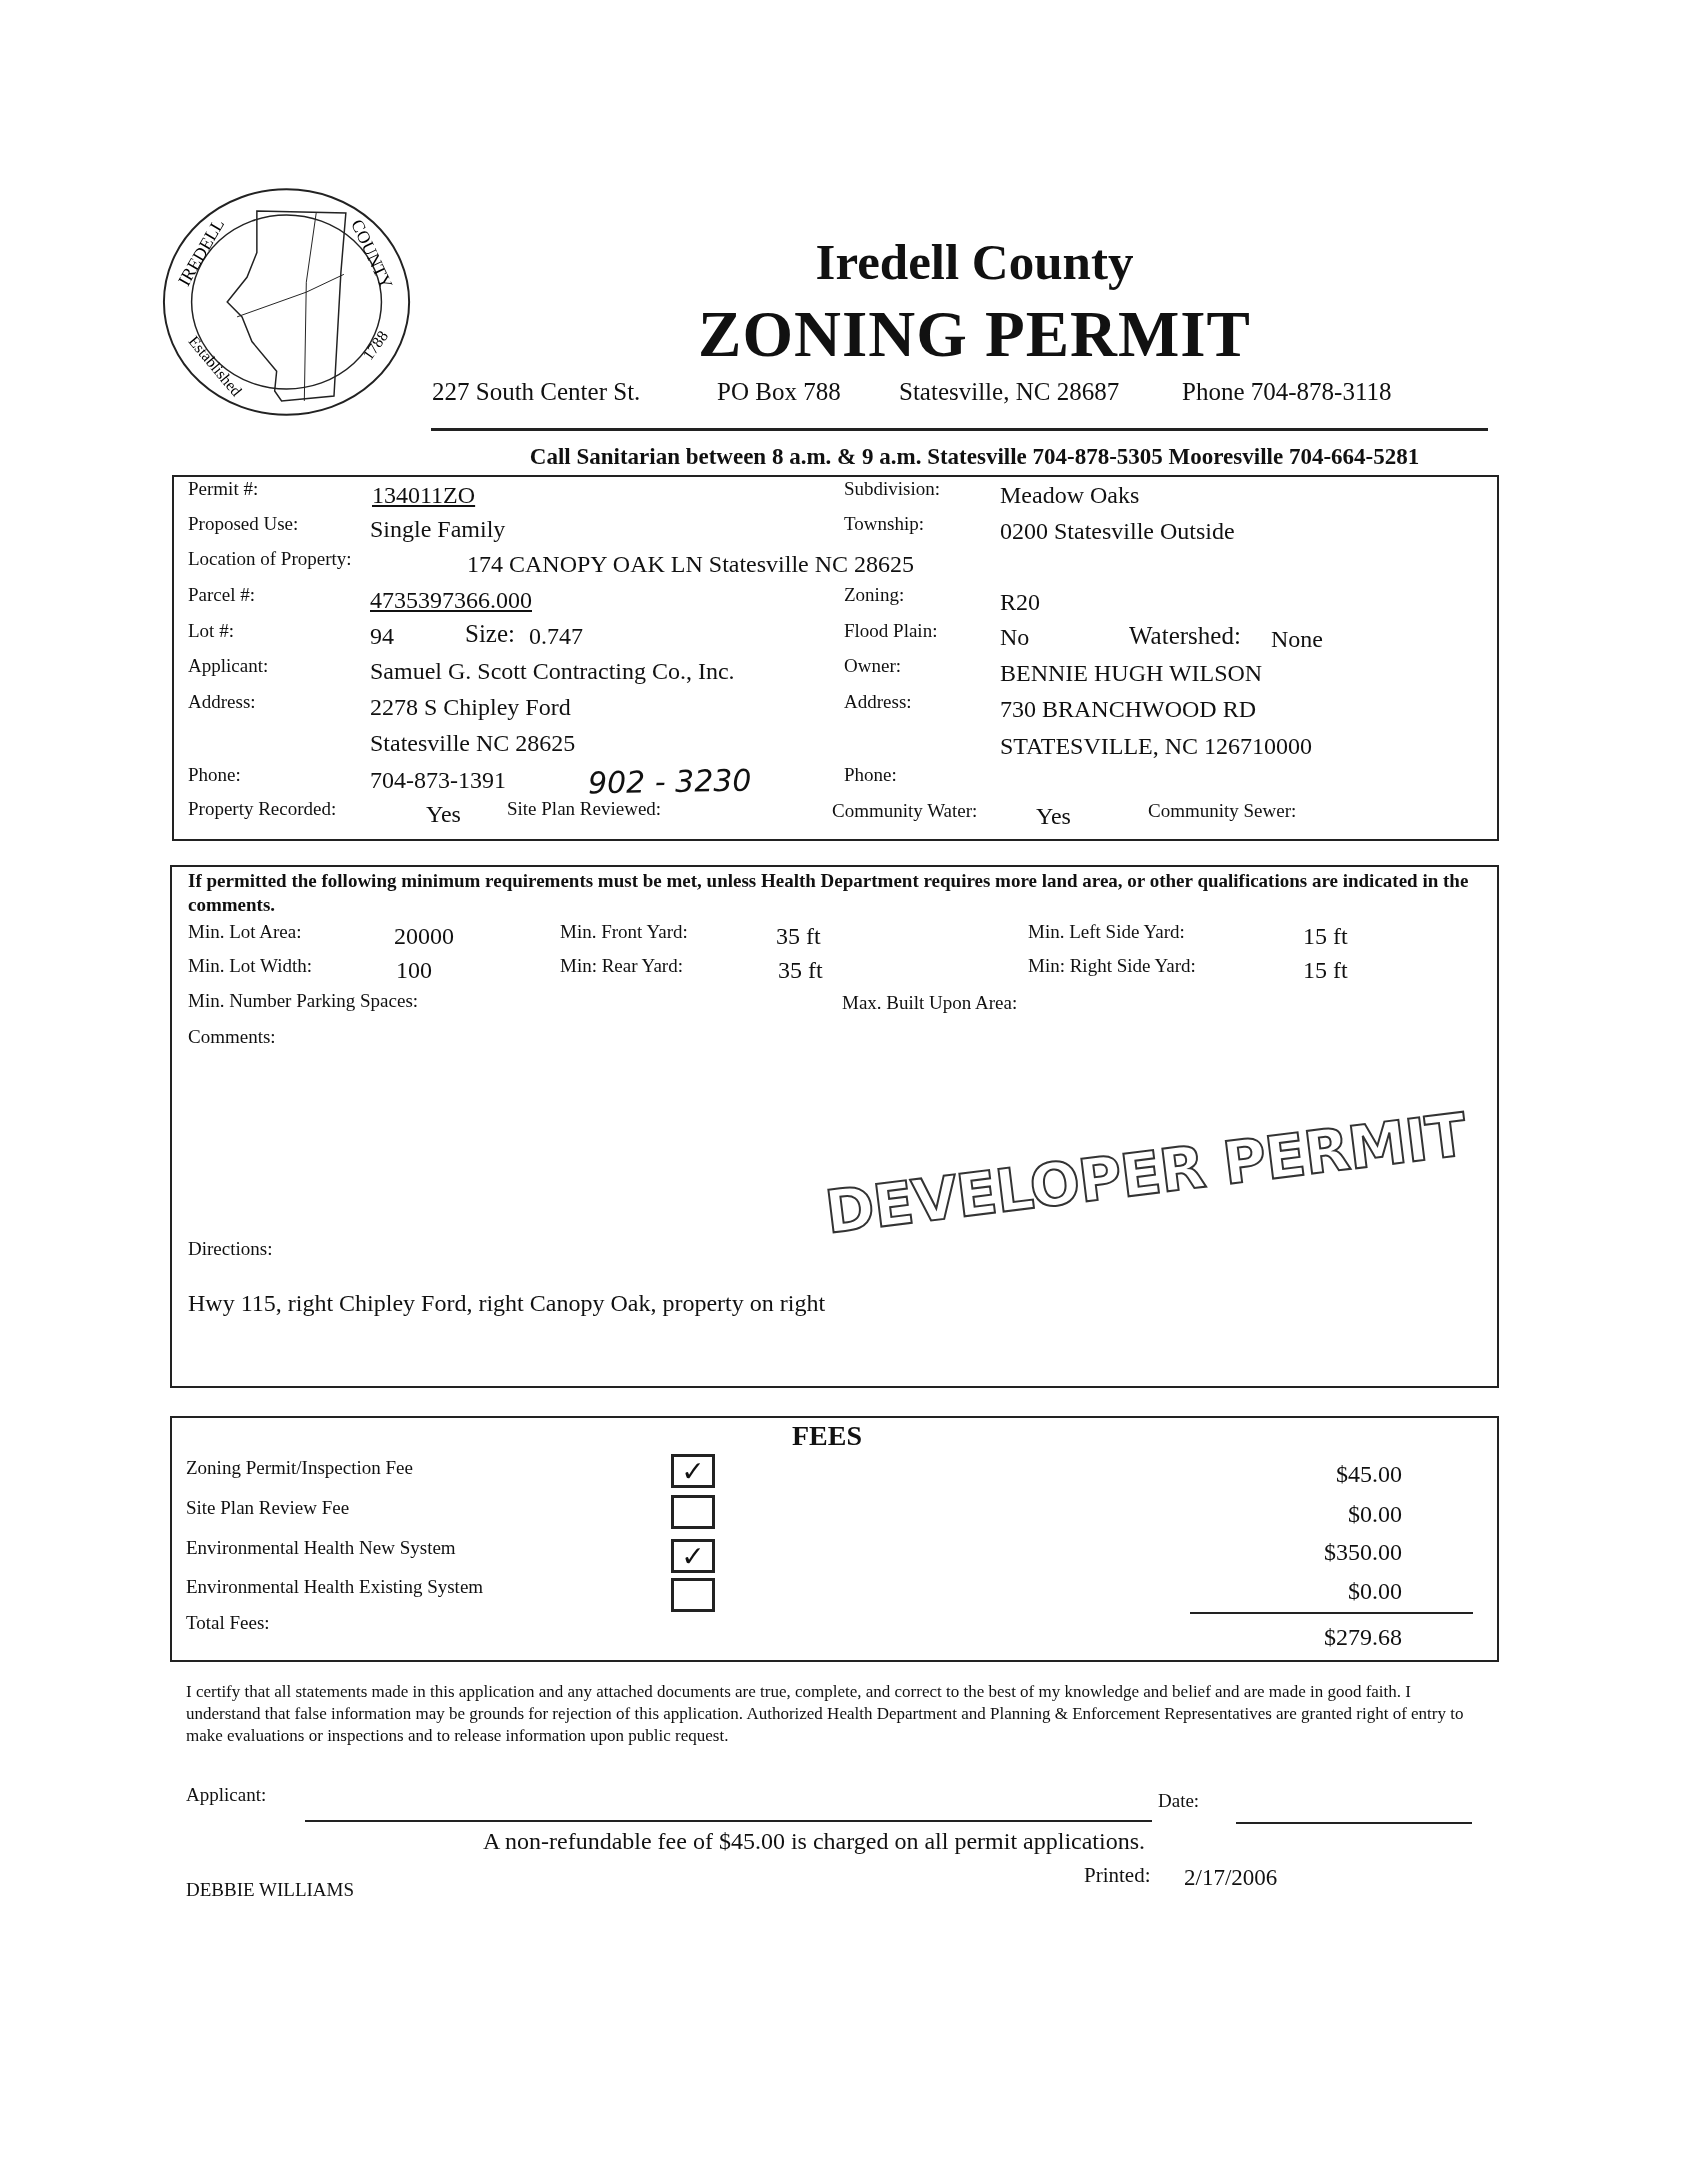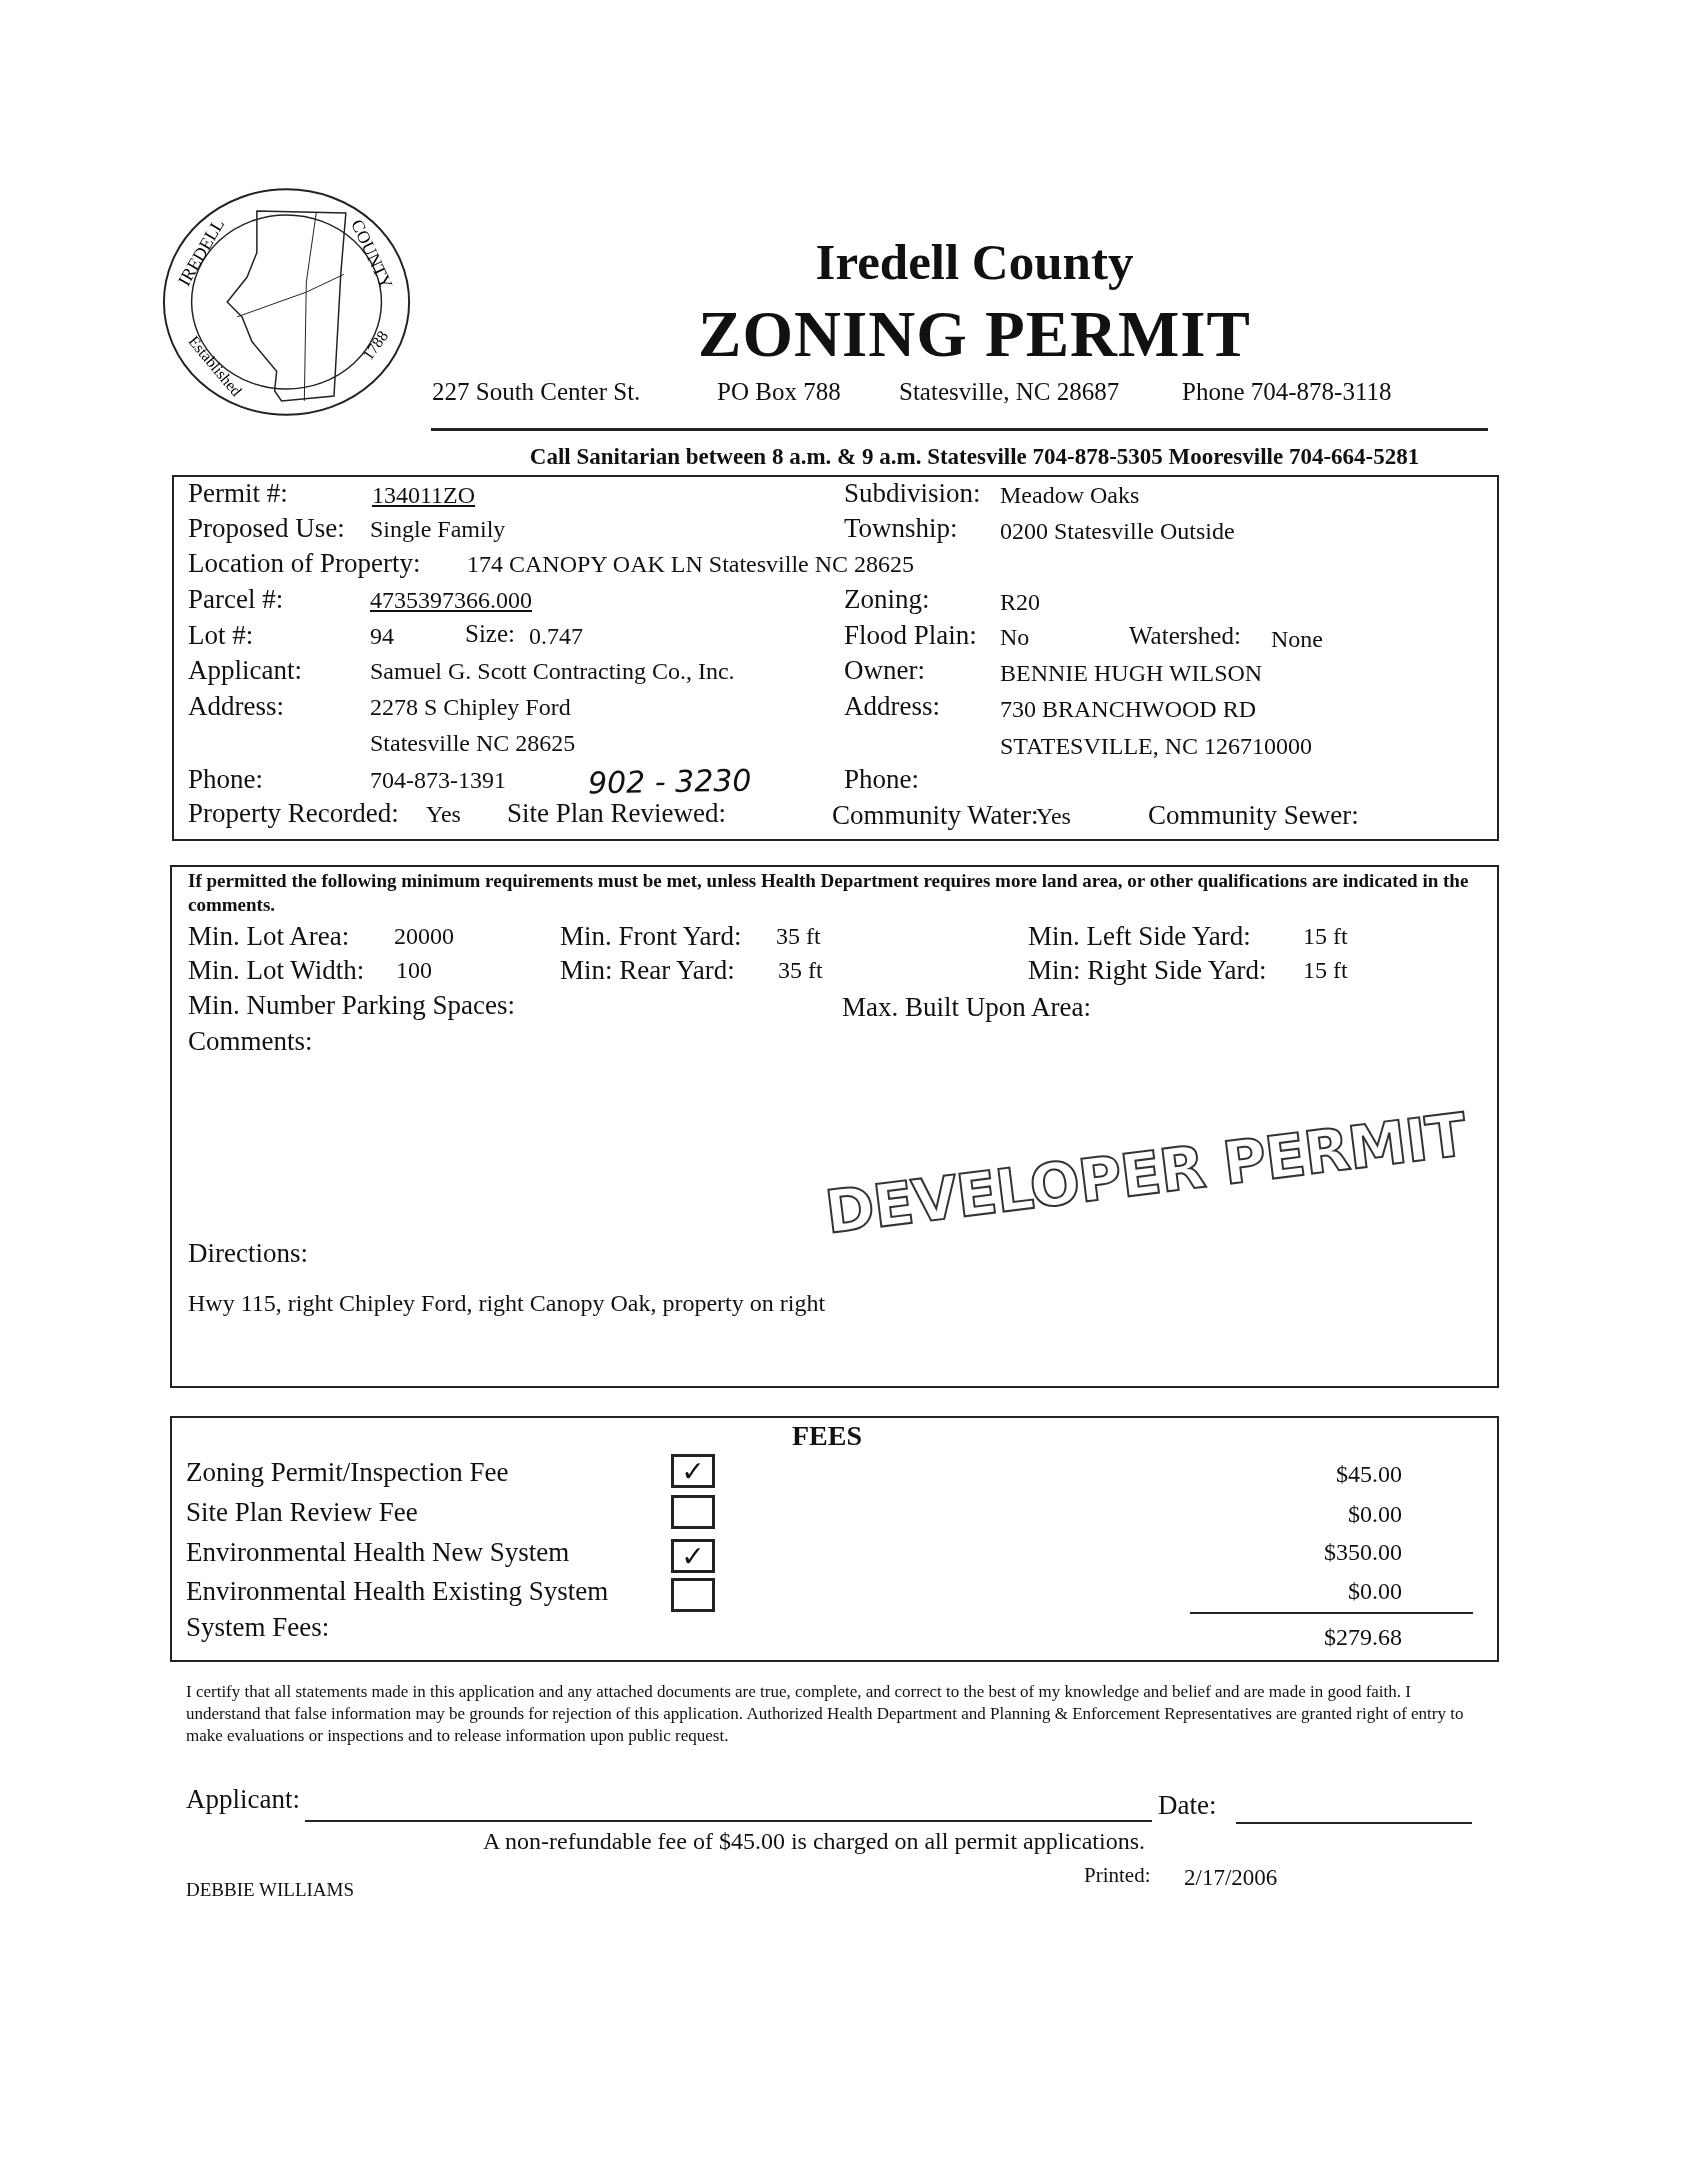--- a/index.html
+++ b/index.html
@@ -5,21 +5,21 @@
   html,body{margin:0;padding:0;background:#fff;}
   body{width:1687px;height:2175px;position:relative;overflow:hidden;font-family:"Liberation Serif","DejaVu Serif",serif;color:#111;}
   .abs{position:absolute;}
   .seal{left:158px;top:183px;width:262px;height:243px;}
   .t1{left:0;width:1687px;top:233px;text-align:center;font-size:51px;font-weight:bold;padding-left:262px;box-sizing:border-box;}
   .t2{left:0;width:1687px;top:297px;text-align:center;font-size:65px;font-weight:bold;padding-left:262px;box-sizing:border-box;letter-spacing:1px;}
   .addr{top:378px;font-size:25px;}
   .rule{left:431px;top:428px;width:1057px;height:3px;background:#222;}
   .call{left:0;width:1687px;top:444px;text-align:center;padding-left:262px;box-sizing:border-box;font-size:23px;font-weight:bold;}
   .box{border:2px solid #222;box-sizing:border-box;}
-  .f{font-size:27px;white-space:nowrap;}
+  .f{font-size:19px;white-space:nowrap;}
   .v{font-size:24px;white-space:nowrap;}
   .uline{text-decoration:underline;}
   .hand{font-family:"DejaVu Sans",sans-serif;font-size:30px;font-style:italic;transform:rotate(-1deg);}
   .stamp{font-family:"DejaVu Sans",sans-serif;font-size:59px;font-weight:bold;color:transparent;-webkit-text-stroke:2px #333;transform:rotate(-7deg);transform-origin:left bottom;letter-spacing:-1px;}
   .cb{width:44px;height:34px;border:3px solid #222;box-sizing:border-box;display:flex;align-items:center;justify-content:center;font-size:28px;font-family:"DejaVu Sans",sans-serif;}
   .small{font-size:17px;line-height:22px;}
   .right{text-align:right;}
 </style>
 </head>
 <body>
@@ -128,21 +128,21 @@
 
 <div class="abs f" style="left:186px;top:1537px">Environmental Health New System</div>
 <div class="abs cb" style="left:671px;top:1539px">✓</div>
 <div class="abs v right" style="left:1267px;width:135px;top:1539px">$350.00</div>
 
 <div class="abs f" style="left:186px;top:1576px">Environmental Health Existing System</div>
 <div class="abs cb" style="left:671px;top:1578px"></div>
 <div class="abs v right" style="left:1267px;width:135px;top:1578px">$0.00</div>
 
 <div class="abs" style="left:1190px;top:1612px;width:283px;height:2px;background:#222;"></div>
-<div class="abs f" style="left:186px;top:1612px">System Fees:</div>
+<div class="abs f" style="left:186px;top:1612px">Total Fees:</div>
 <div class="abs v right" style="left:1267px;width:135px;top:1624px">$279.68</div>
 
 <div class="abs small" style="left:186px;top:1681px;width:1287px;">I certify that all statements made in this application and any attached documents are true, complete, and correct to the best of my knowledge and belief and are made in good faith. I understand that false information may be grounds for rejection of this application. Authorized Health Department and Planning &amp; Enforcement Representatives are granted right of entry to make evaluations or inspections and to release information upon public request.</div>
 <div class="abs f" style="left:186px;top:1784px">Applicant:</div>
 <div class="abs" style="left:305px;top:1820px;width:847px;height:2px;background:#222;"></div>
 <div class="abs f" style="left:1158px;top:1790px">Date:</div>
 <div class="abs" style="left:1236px;top:1822px;width:236px;height:2px;background:#222;"></div>
 <div class="abs v" style="left:483px;top:1828px">A non-refundable fee of $45.00 is charged on all permit applications.</div>
 <div class="abs" style="left:186px;top:1855px;font-size:19px;margin-top:24px;">DEBBIE WILLIAMS</div>
 <div class="abs" style="left:1084px;top:1863px;font-size:21px;">Printed:</div>

